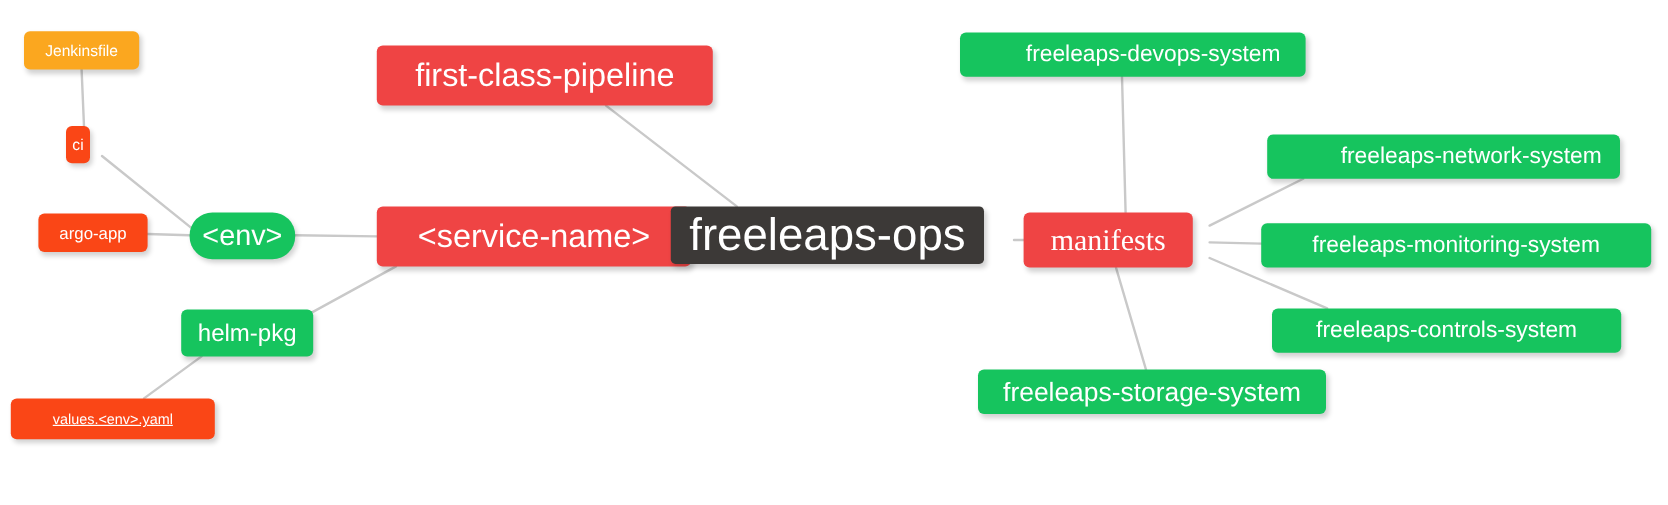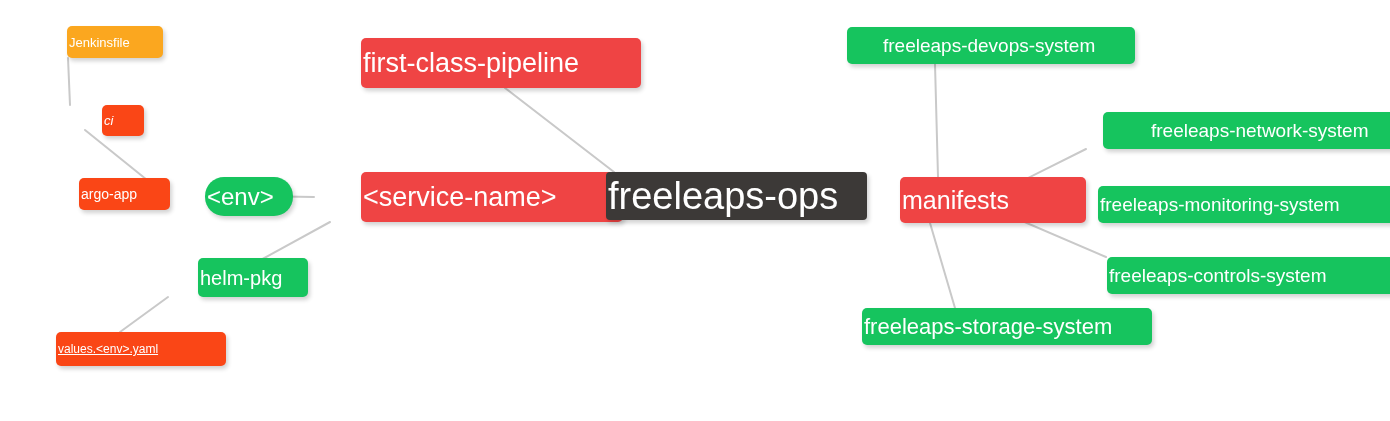--- a/index.html
+++ b/index.html
@@ -24,27 +24,27 @@
     top: 0;
     width: 1390px;
     height: 421px;
     pointer-events: none;
   }
   .node {
     position: absolute;
     box-sizing: border-box;
     display: flex;
     align-items: center;
+    justify-content: center;
     border-radius: 5px;
     color: #ffffff;
     white-space: nowrap;
     line-height: 1;
     box-shadow: 2px 3px 4px rgba(0,0,0,0.18);
     user-select: none;
-    margin-left: 47px;
   }
   .node-label {
     display: block;
     padding: 0 2px;
   }
   .shape-root   { background: #3c3937; border-radius: 4px; }
   .shape-blue   { background: #ef4444; }
   .shape-green  { background: #16c45e; }
   .shape-orange { background: #fba71f; }
   .shape-red    { background: #fa4616; }
@@ -66,21 +66,21 @@
       <line x1="938" y1="177" x2="935" y2="64" stroke="#c9c9c9" stroke-width="2" stroke-linecap="round"></line>
       <line x1="1008" y1="188" x2="1086" y2="149" stroke="#c9c9c9" stroke-width="2" stroke-linecap="round"></line>
       <line x1="1008" y1="202" x2="1051" y2="203" stroke="#c9c9c9" stroke-width="2" stroke-linecap="round"></line>
       <line x1="1008" y1="215" x2="1106" y2="257" stroke="#c9c9c9" stroke-width="2" stroke-linecap="round"></line>
       <line x1="930" y1="223" x2="955" y2="308" stroke="#c9c9c9" stroke-width="2" stroke-linecap="round"></line>
     </svg>
   <div id="node-layer">
       <div class="node shape-orange" style="left: 20px; top: 26px; width: 96px; height: 32px; font-size: 13px;">
         <span class="node-label">Jenkinsfile</span>
       </div>
-      <div class="node shape-red" style="left: 55px; top: 105px; width: 42px; height: 31px; font-size: 13px; font-style: italic;">
+      <div class="node shape-red" style="left: 55px; top: 105px; width: 20px; height: 31px; font-size: 13px;">
         <span class="node-label">ci</span>
       </div>
       <div class="node shape-red" style="left: 32px; top: 178px; width: 91px; height: 32px; font-size: 14px;">
         <span class="node-label">argo-app</span>
       </div>
       <div class="node shape-green" style="left: 158px; top: 177px; width: 88px; height: 39px; font-size: 24px; border-radius: 19px;">
         <span class="node-label">&lt;env&gt;</span>
       </div>
       <div class="node shape-green" style="left: 151px; top: 258px; width: 110px; height: 39px; font-size: 20px;">
         <span class="node-label">helm-pkg</span>
@@ -90,21 +90,21 @@
       </div>
       <div class="node shape-blue" style="left: 314px; top: 38px; width: 280px; height: 50px; font-size: 27px;">
         <span class="node-label">first-class-pipeline</span>
       </div>
       <div class="node shape-blue" style="left: 314px; top: 172px; width: 262px; height: 50px; font-size: 27px;">
         <span class="node-label">&lt;service-name&gt;</span>
       </div>
       <div class="node shape-root" style="left: 559px; top: 172px; width: 261px; height: 48px; font-size: 38px;">
         <span class="node-label">freeleaps-ops</span>
       </div>
-      <div class="node shape-blue" style="left: 853px; top: 177px; width: 186px; height: 46px; font-size: 25px;">
+      <div class="node shape-blue" style="left: 853px; top: 177px; width: 141px; height: 46px; font-size: 25px; font-family: Liberation Serif, serif;">
         <span class="node-label">manifests</span>
       </div>
       <div class="node shape-green" style="left: 800px; top: 27px; width: 288px; height: 37px; font-size: 19px; padding-left: 34px;">
         <span class="node-label">freeleaps-devops-system</span>
       </div>
       <div class="node shape-green" style="left: 1056px; top: 112px; width: 294px; height: 37px; font-size: 19px; padding-left: 46px;">
         <span class="node-label">freeleaps-network-system</span>
       </div>
       <div class="node shape-green" style="left: 1051px; top: 186px; width: 325px; height: 37px; font-size: 19px;">
         <span class="node-label">freeleaps-monitoring-system</span>

